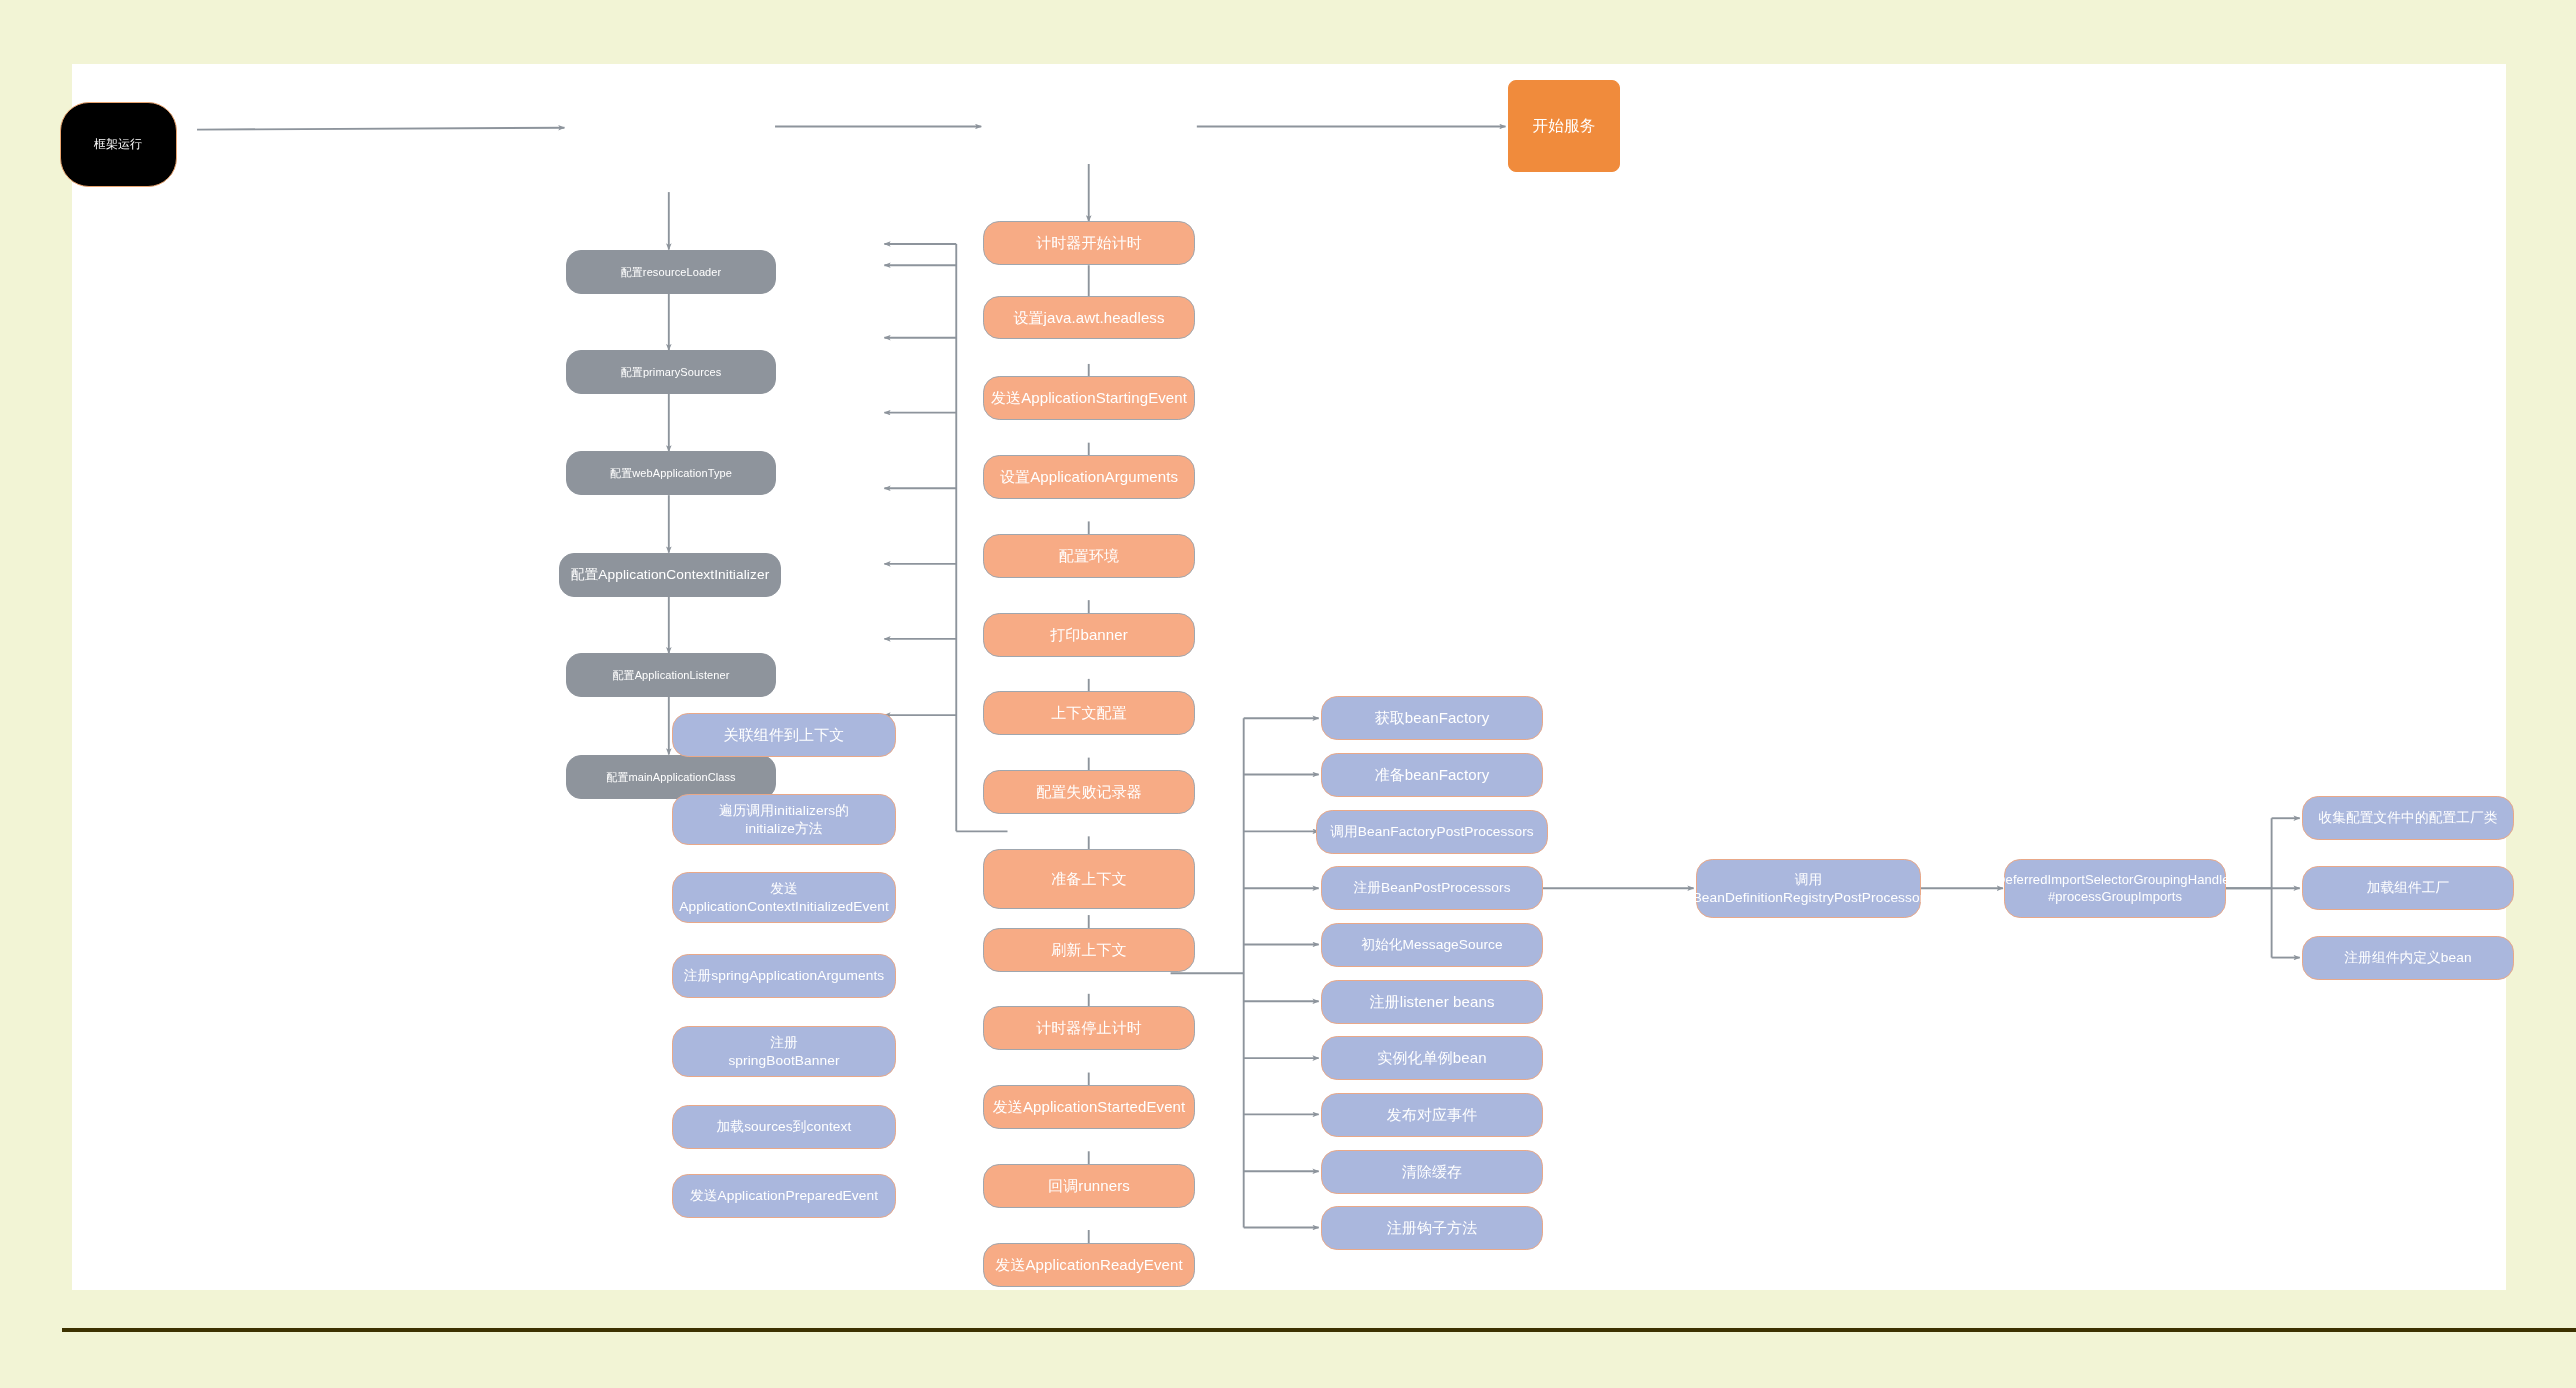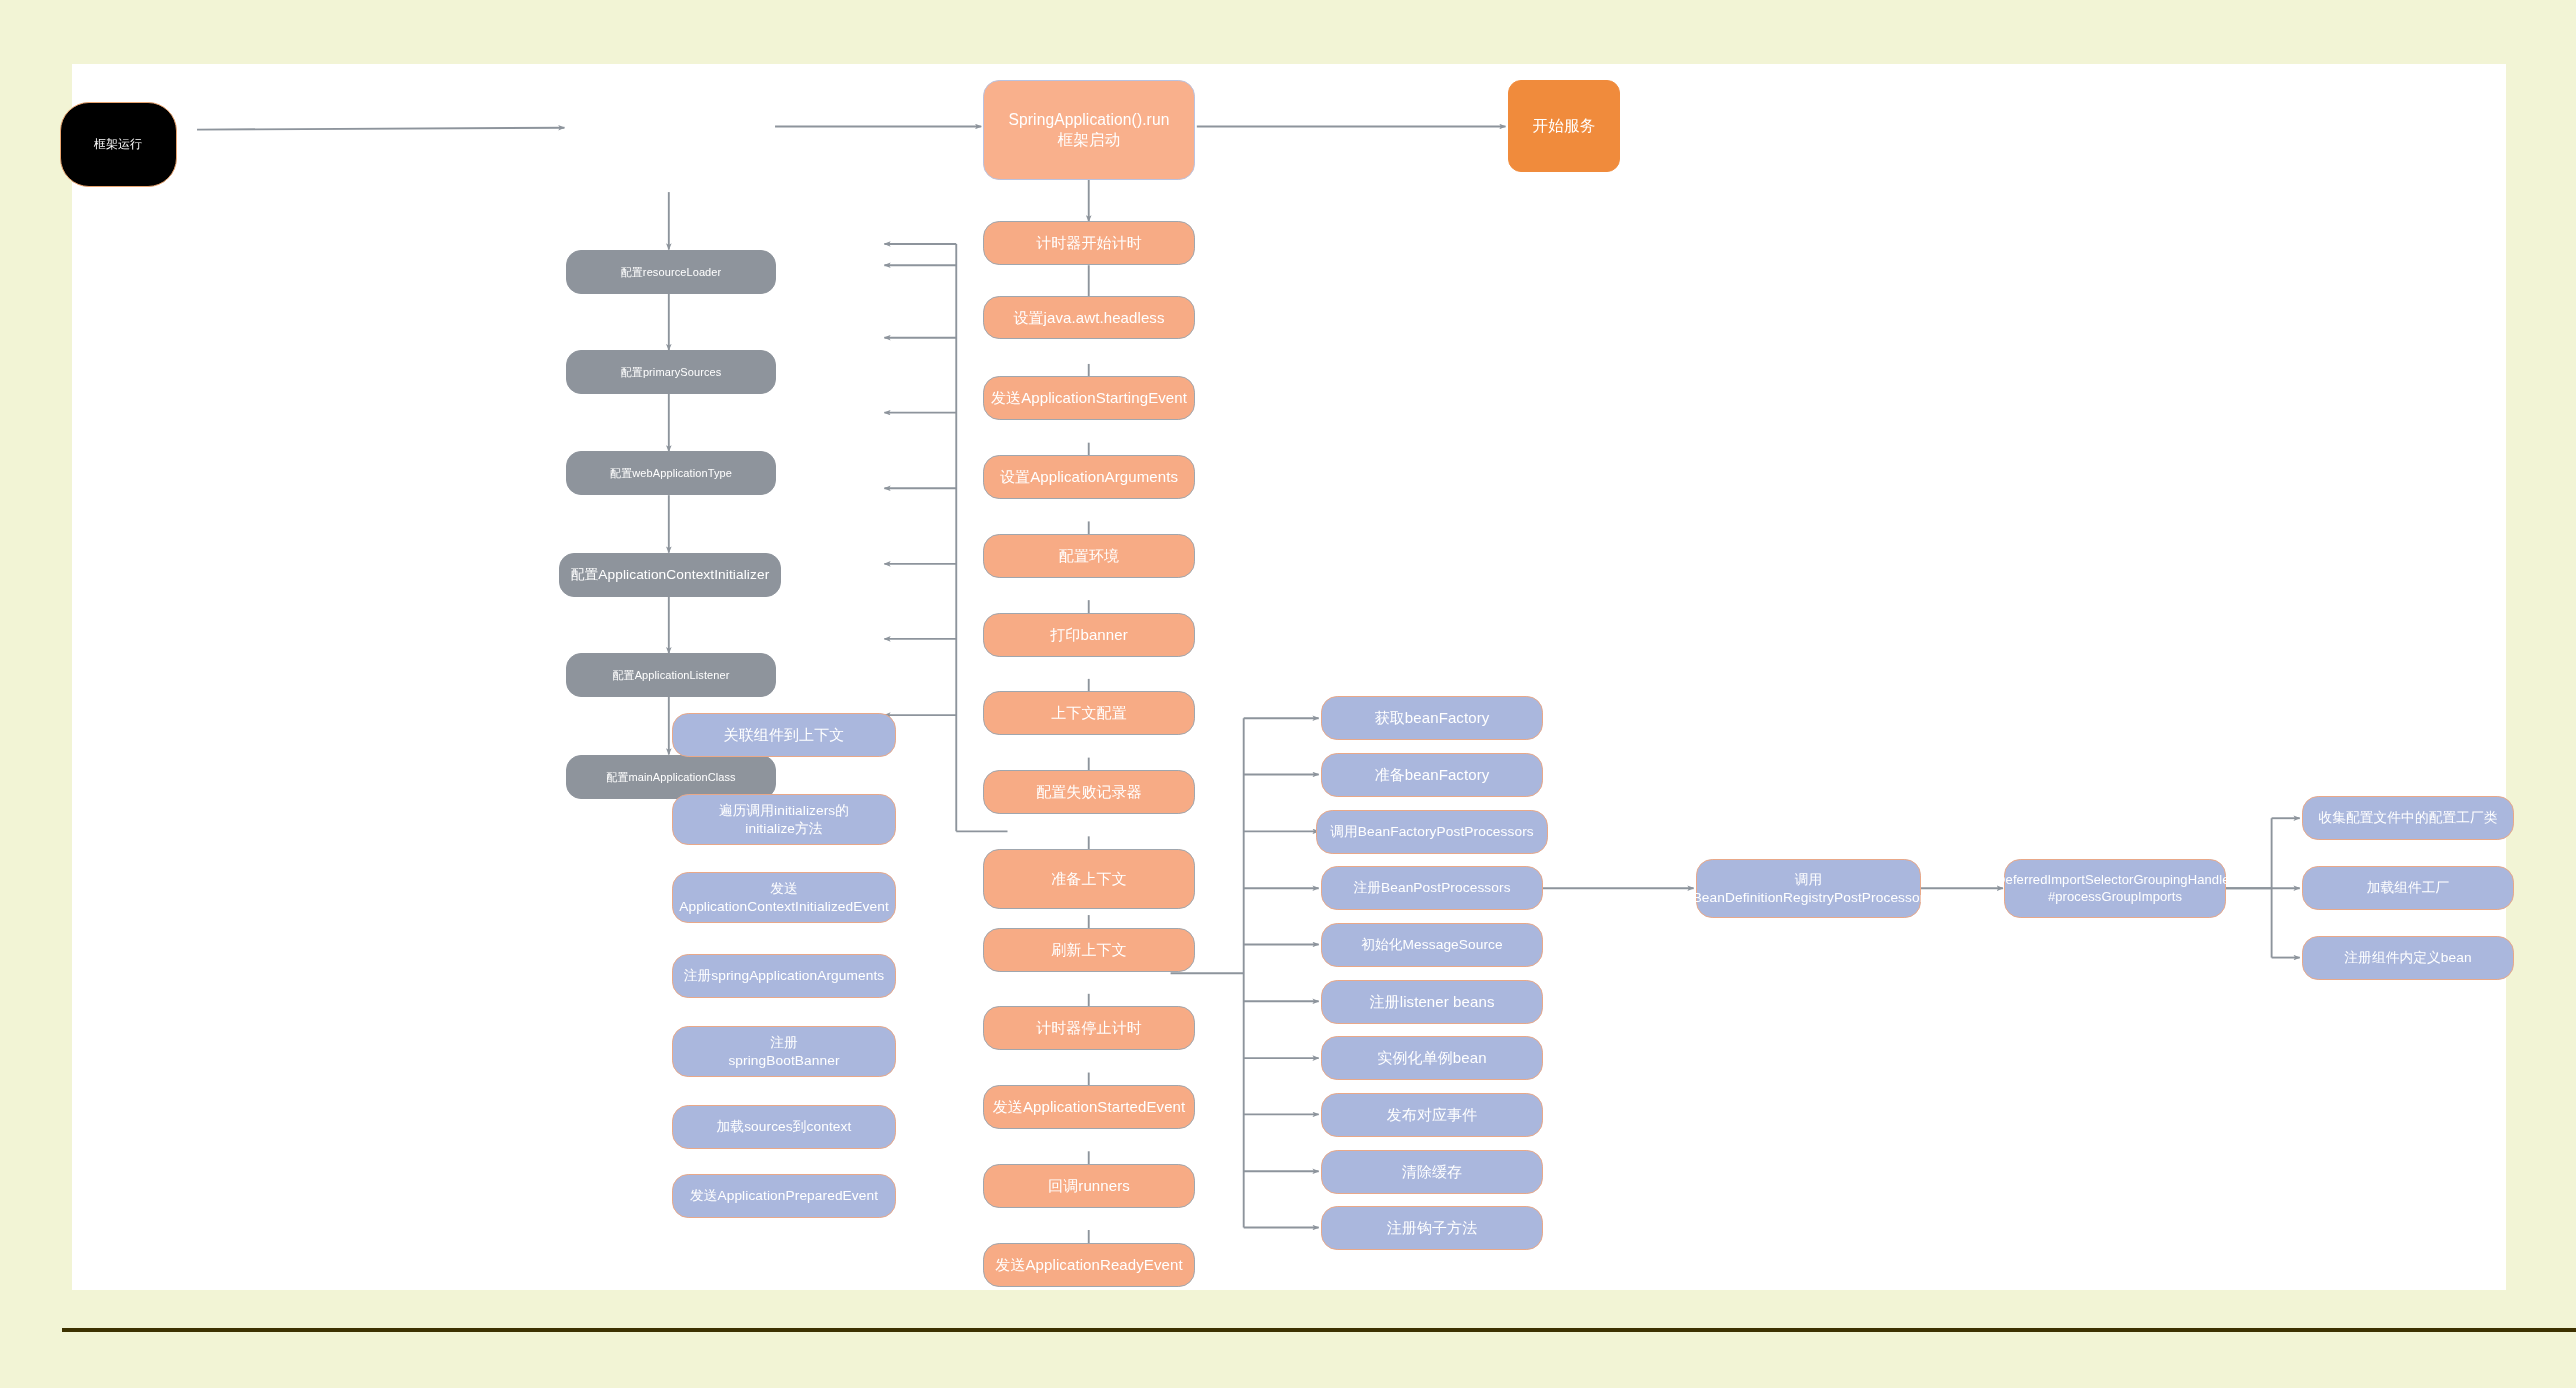--- a/index.html
+++ b/index.html
@@ -49,21 +49,21 @@
   .n-green{
     background:#000000;
     border-color:#e8a470;
     border-radius:29px;
     font-size:12px;
     margin-top:16px;
   }
   .n-orange-solid{
     background:#f08b3c;
     border-color:#f08b3c;
-    border-radius:13px;
+    border-radius:8px;
     font-size:15.6px;
   }
   .n-grey{
     background:#8e949c;
     border-color:#8e949c;
     border-radius:15px;
     font-size:11px;
   }
   .n-grey-big{
     background:#8e949c;
@@ -191,22 +191,20 @@
     <div class="node n-orange-solid" style="left:1436px;top:16.2px;width:112px;height:92px;">开始服务</div>
 
 
     <div class="node n-grey" style="left:494px;top:186px;width:210px;height:44px;">配置resourceLoader</div>
     <div class="node n-grey" style="left:494px;top:286px;width:210px;height:44px;">配置primarySources</div>
     <div class="node n-grey" style="left:494px;top:387px;width:210px;height:44px;">配置webApplicationType</div>
     <div class="node n-grey small" style="left:487px;top:489px;width:222px;height:44px;">配置ApplicationContextInitializer</div>
     <div class="node n-grey" style="left:494px;top:589px;width:210px;height:44px;">配置ApplicationListener</div>
     <div class="node n-grey" style="left:494px;top:691px;width:210px;height:44px;">配置mainApplicationClass</div>
 
-    <div class="node n-peach-head" style="left:911px;top:15.6px;width:212px;height:100px;">SpringApplication().run
-框架启动</div>
 
     <div class="node n-peach" style="left:911px;top:157px;width:212px;height:44px;">计时器开始计时</div>
     <div class="node n-peach" style="left:911px;top:232px;width:212px;height:43px;">设置java.awt.headless</div>
     <div class="node n-peach" style="left:911px;top:312px;width:212px;height:44px;">发送ApplicationStartingEvent</div>
     <div class="node n-peach" style="left:911px;top:391px;width:212px;height:44px;">设置ApplicationArguments</div>
     <div class="node n-peach" style="left:911px;top:470px;width:212px;height:44px;">配置环境</div>
     <div class="node n-peach" style="left:911px;top:549px;width:212px;height:44px;">打印banner</div>
     <div class="node n-peach" style="left:911px;top:627px;width:212px;height:44px;">上下文配置</div>
     <div class="node n-peach" style="left:911px;top:706px;width:212px;height:44px;">配置失败记录器</div>
     <div class="node n-peach" style="left:911px;top:785px;width:212px;height:60px;">准备上下文</div>

